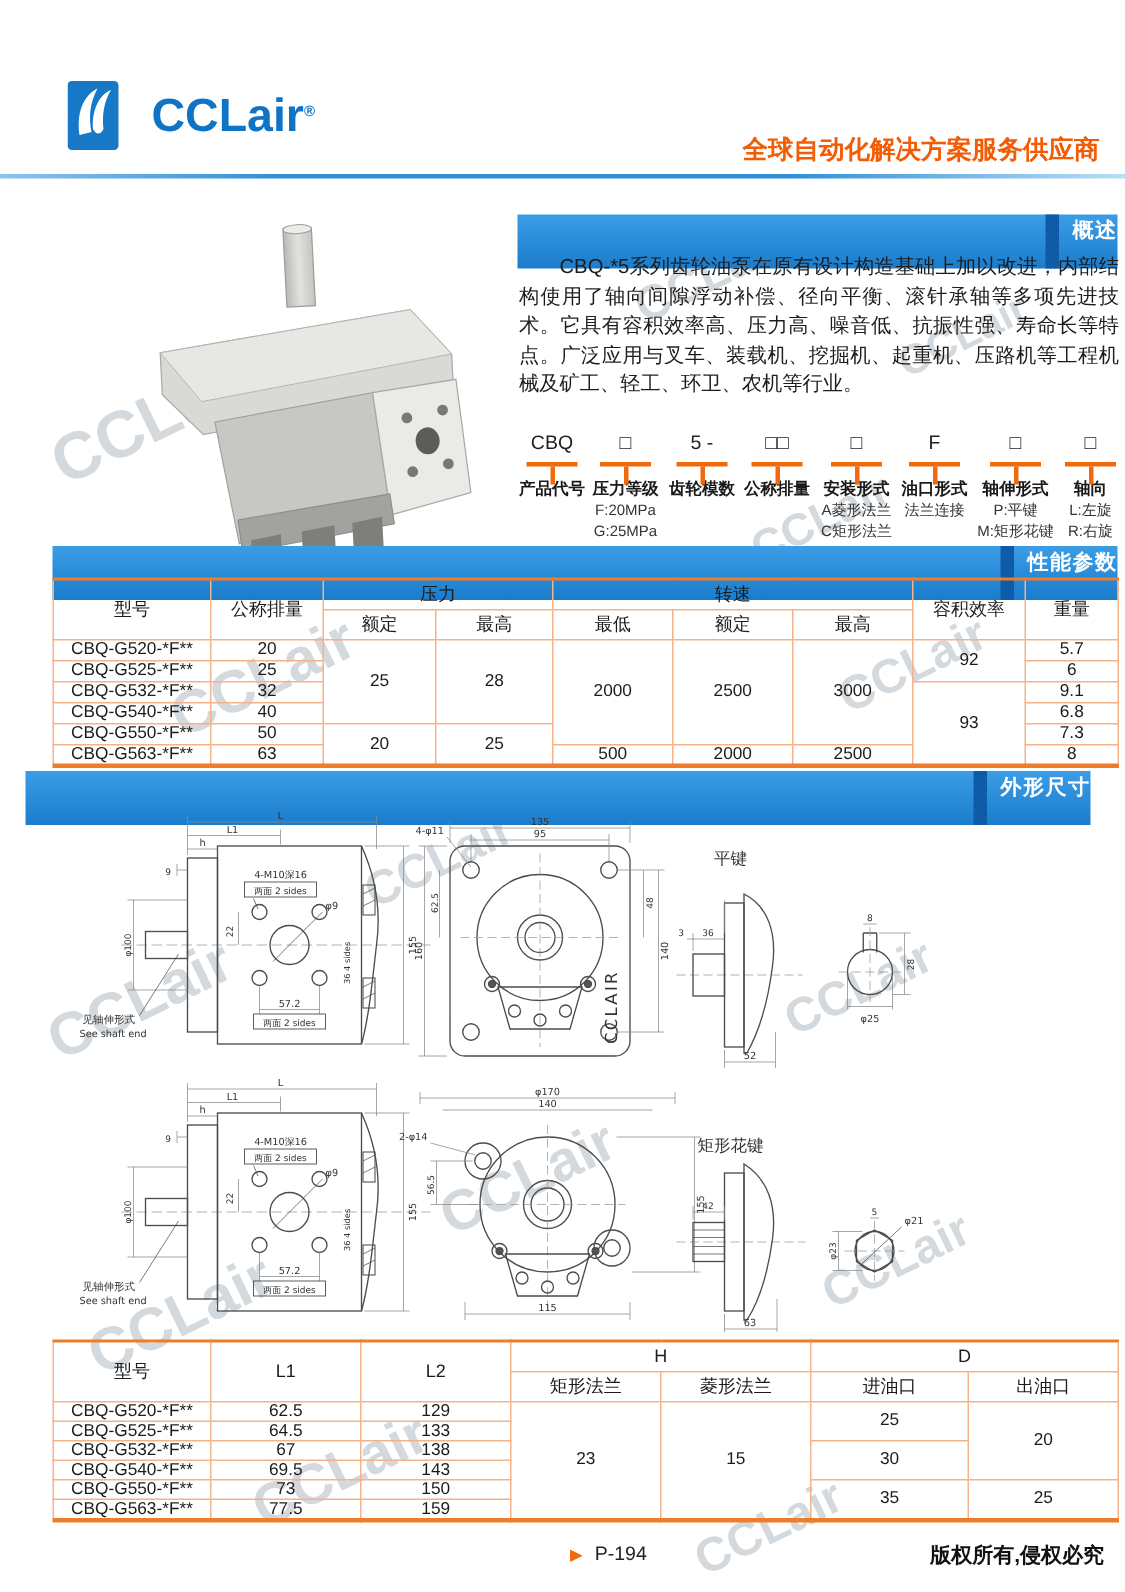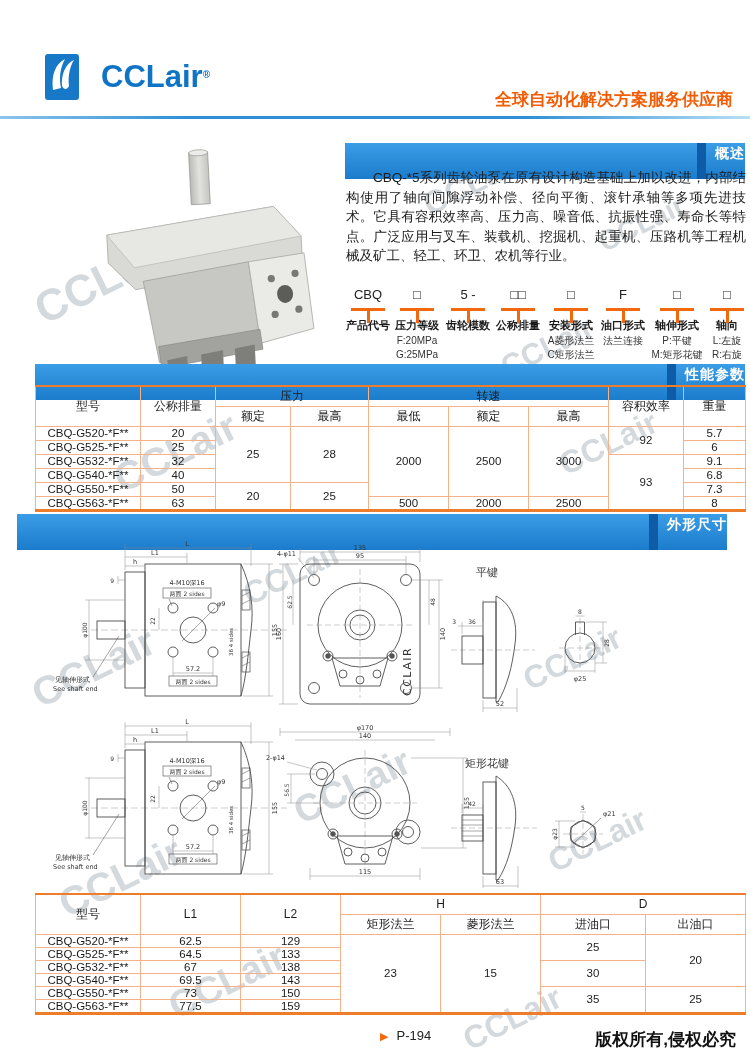--- a/index.html
+++ b/index.html
@@ -48,21 +48,21 @@
   #dims-table{top:893px;}
   #dims-table tr.drow td{height:13px;}
   
   .photo{position:absolute;left:78px;top:146px;z-index:1;}
   
   .drawings{position:absolute;left:35px;top:536px;z-index:2;}
   .drawings text{fill:#333;font-family:"DejaVu Sans",sans-serif;}
   
   .footer-page{position:absolute;left:342px;top:1028px;font-size:13px;color:#222;z-index:2;margin-left:38px;}
   .footer-page .tri{color:var(--accent-orange);font-size:11px;margin-right:8px;}
-  .footer-copy{position:absolute;right:14px;top:1028px;font-size:17px;font-weight:bold;color:#111;z-index:2;}
+  .footer-copy{position:absolute;right:14px;top:1028px;font-size:14px;font-weight:bold;color:#111;z-index:2;}
 </style>
 </head>
 <body>
 
 <div class="page">
 
   <span class="wm" style="left:420px;top:165px;font-size:32px;">CCLair</span>
   <span class="wm" style="left:596px;top:208px;font-size:28px;">CCLair</span>
   <span class="wm" style="left:30px;top:255px;font-size:44px;">CCLair</span>
   <span class="wm" style="left:498px;top:330px;font-size:30px;">CCLair</span>

